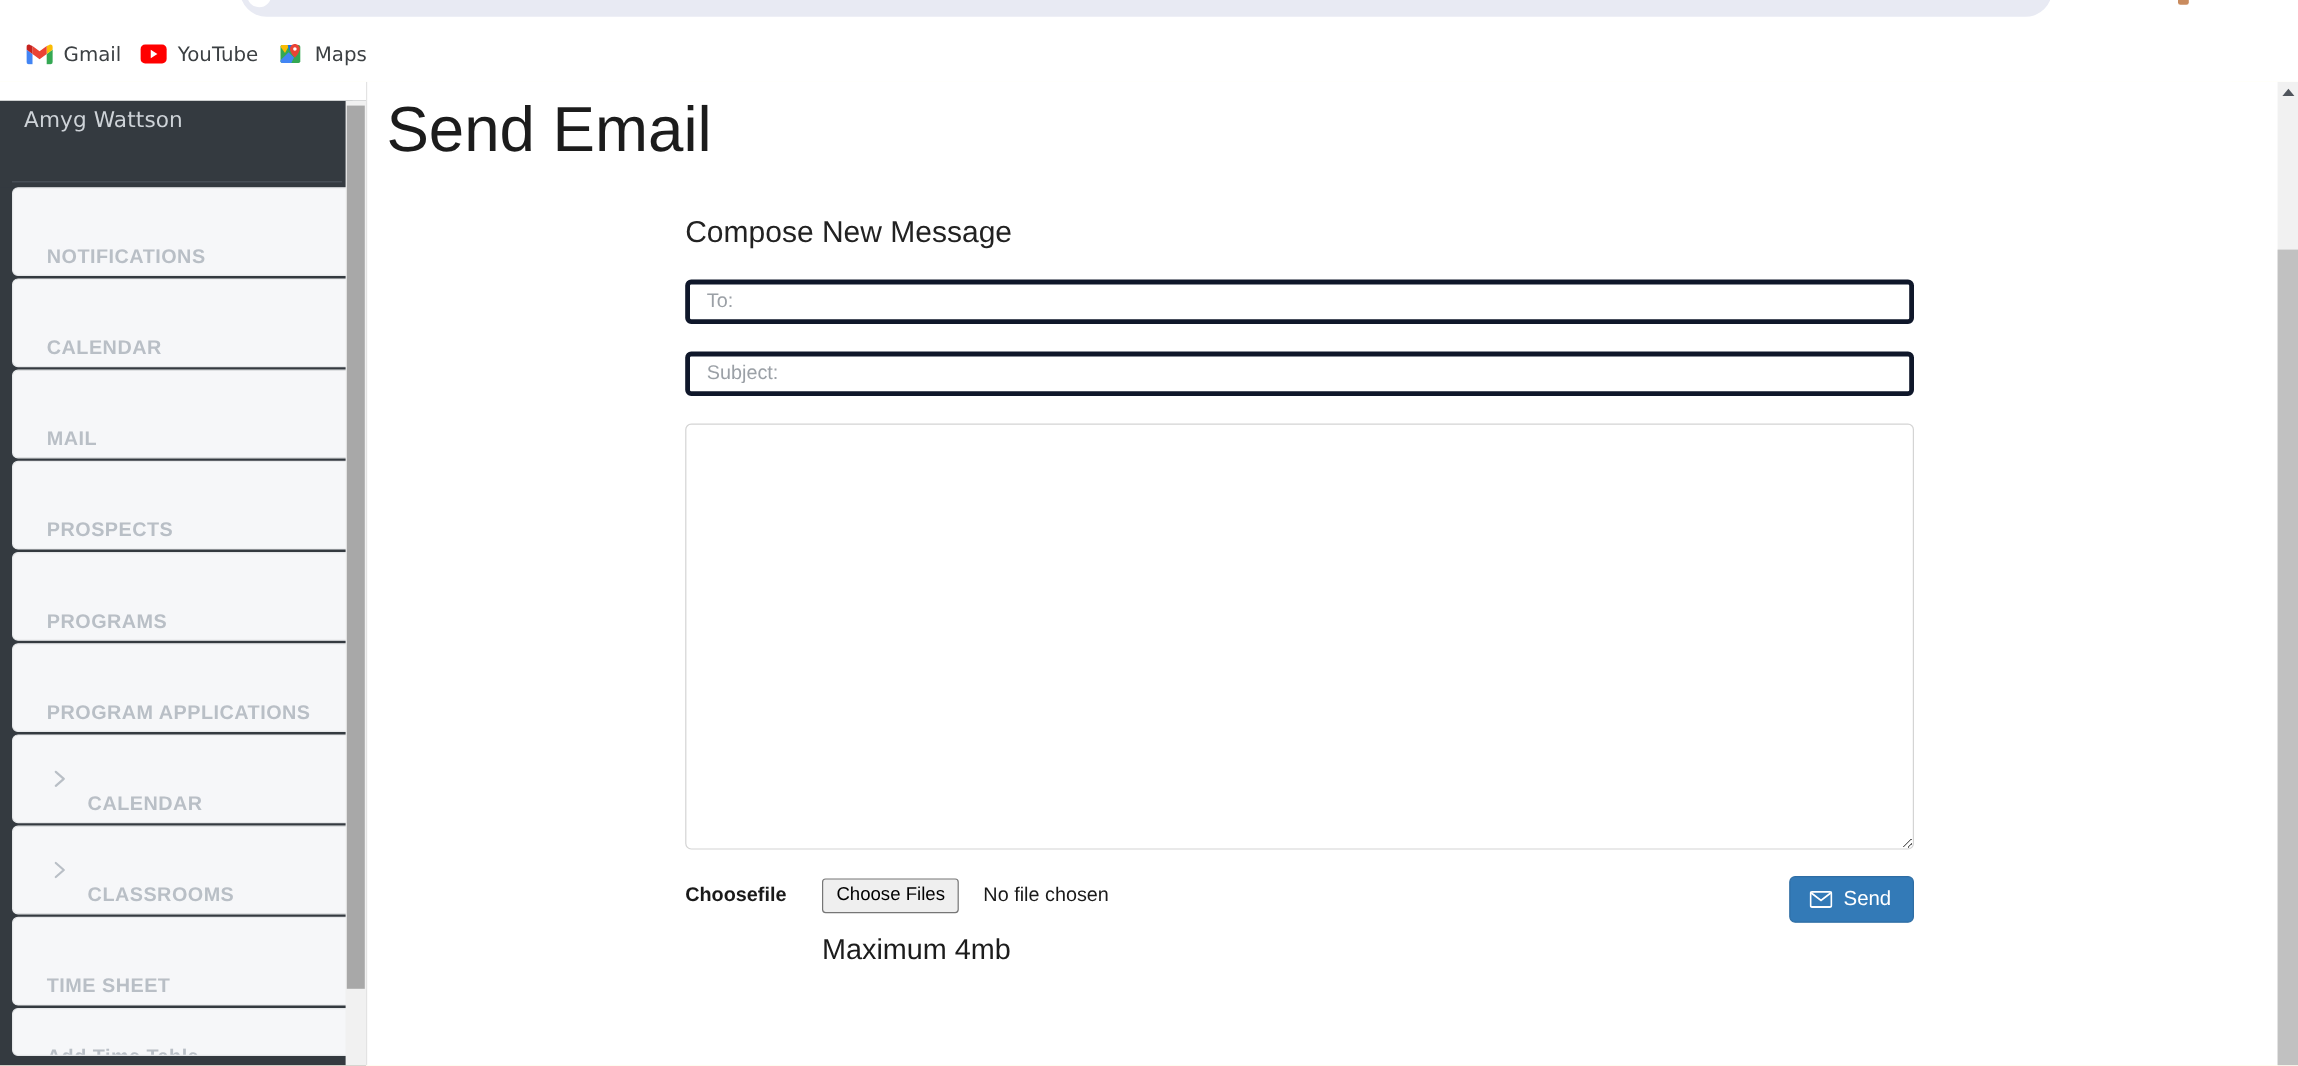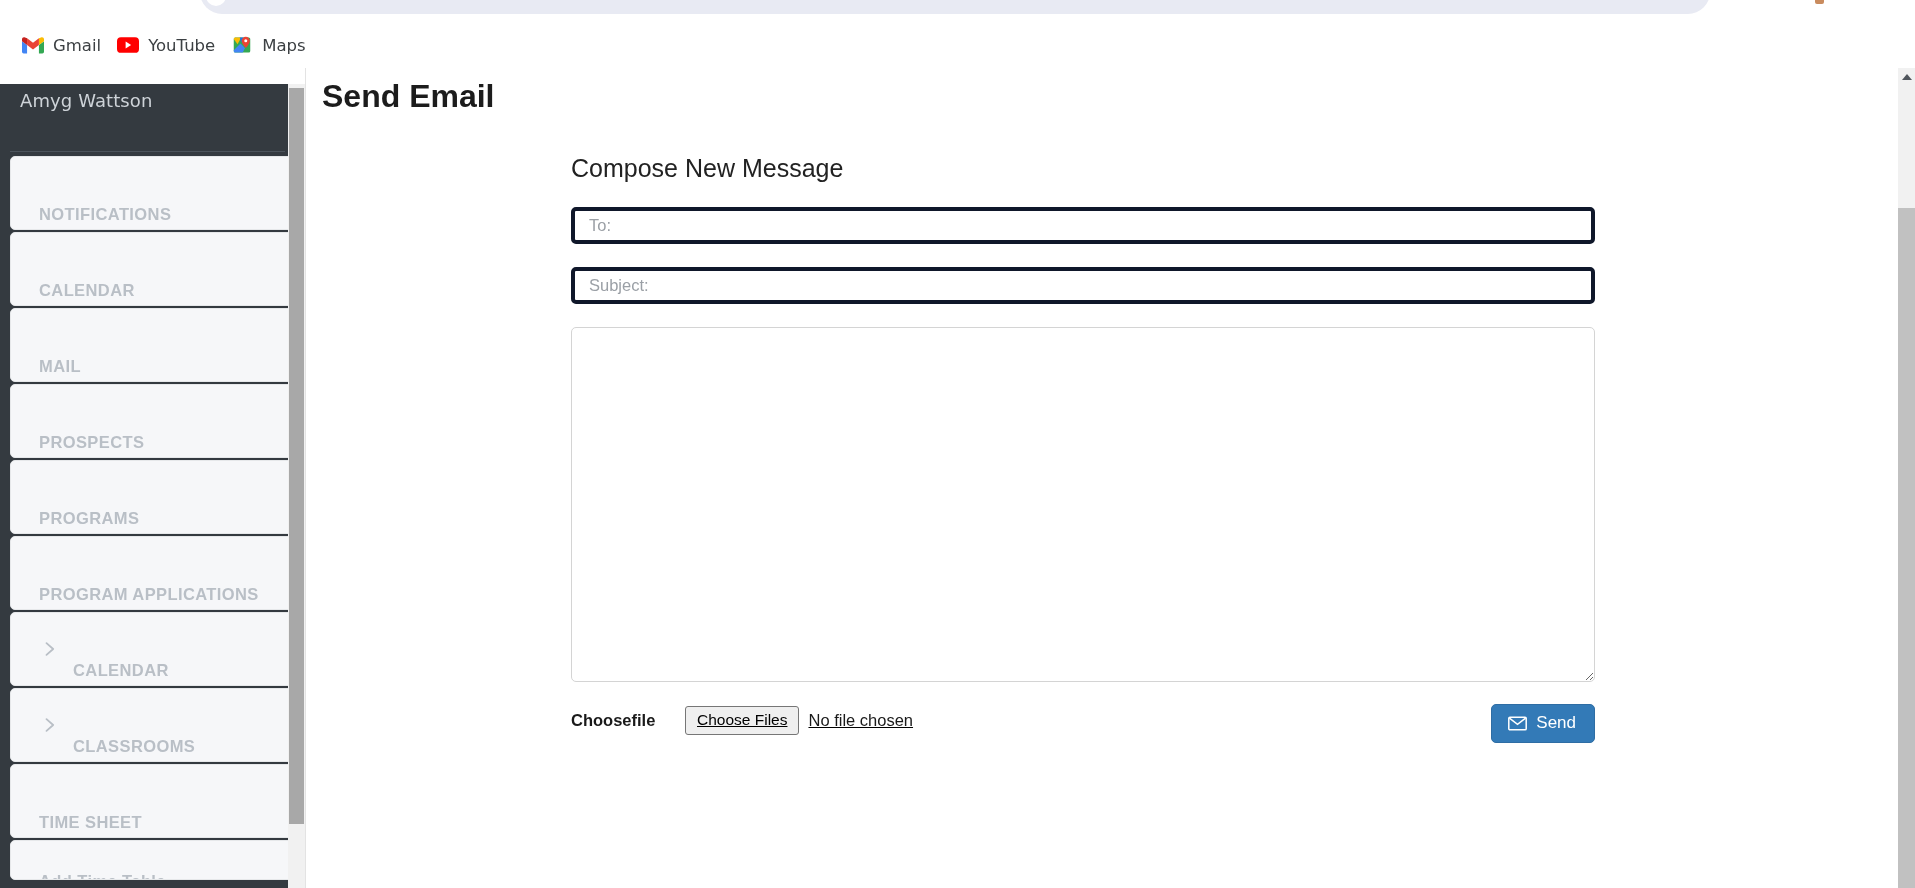--- a/index.html
+++ b/index.html
@@ -211,22 +211,22 @@
     top: 0; left: 305px;
     width: 1555px;
     height: 820px;
     background: #ffffff;
     border-left: 1px solid #e3e3e3;
     overflow: hidden;
   }
   .page-title {
     margin: 0;
     padding: 8px 0 0 16px;
-    font-size: 32px;
-    font-weight: bold;
+    font-size: 53px;
+    font-weight: normal;
     color: #1c1c1c;
     font-family: "Liberation Sans", sans-serif;
     line-height: 1.25;
   }
   .compose-wrap {
     width: 1024px;
     margin-left: 265px;
     padding-top: 38px;
   }
   .compose-title {
@@ -276,22 +276,21 @@
     font-size: 16.5px;
     font-weight: bold;
     color: #1a1a1a;
     width: 114px;
     flex: 0 0 114px;
     font-family: "Liberation Sans", sans-serif;
   }
   .file-input {
     display: flex;
     align-items: center;
-    gap: 9px;
-    text-decoration: underline;
+    gap: 20px;
   }
   .file-button {
     font-size: 15.5px;
     color: #000000;
     background: #efefef;
     border: 1px solid #767676;
     border-radius: 3px;
     padding: 2px 11px 3px 11px;
     font-family: "Liberation Sans", sans-serif;
     cursor: pointer;
@@ -505,20 +504,21 @@
             <span>
               <svg class="env-icon" viewBox="0 0 24 18" fill="none" stroke="#ffffff" stroke-width="1.9">
                 <rect x="1" y="1" width="22" height="16" rx="1.5"></rect>
                 <polyline points="1.8 2.2 12 10 22.2 2.2"></polyline>
               </svg>
             </span>
             <span>Send</span>
           </button>
         </div>
 
+        <div class="max-note">Maximum 4mb</div>
 
       </div>
     </main>
 
     <div class="page-scroll-track">
       <div class="page-scroll-up">
         <span class="arrow-up"></span>
       </div>
       <div class="page-scroll-thumb"></div>
     </div>

